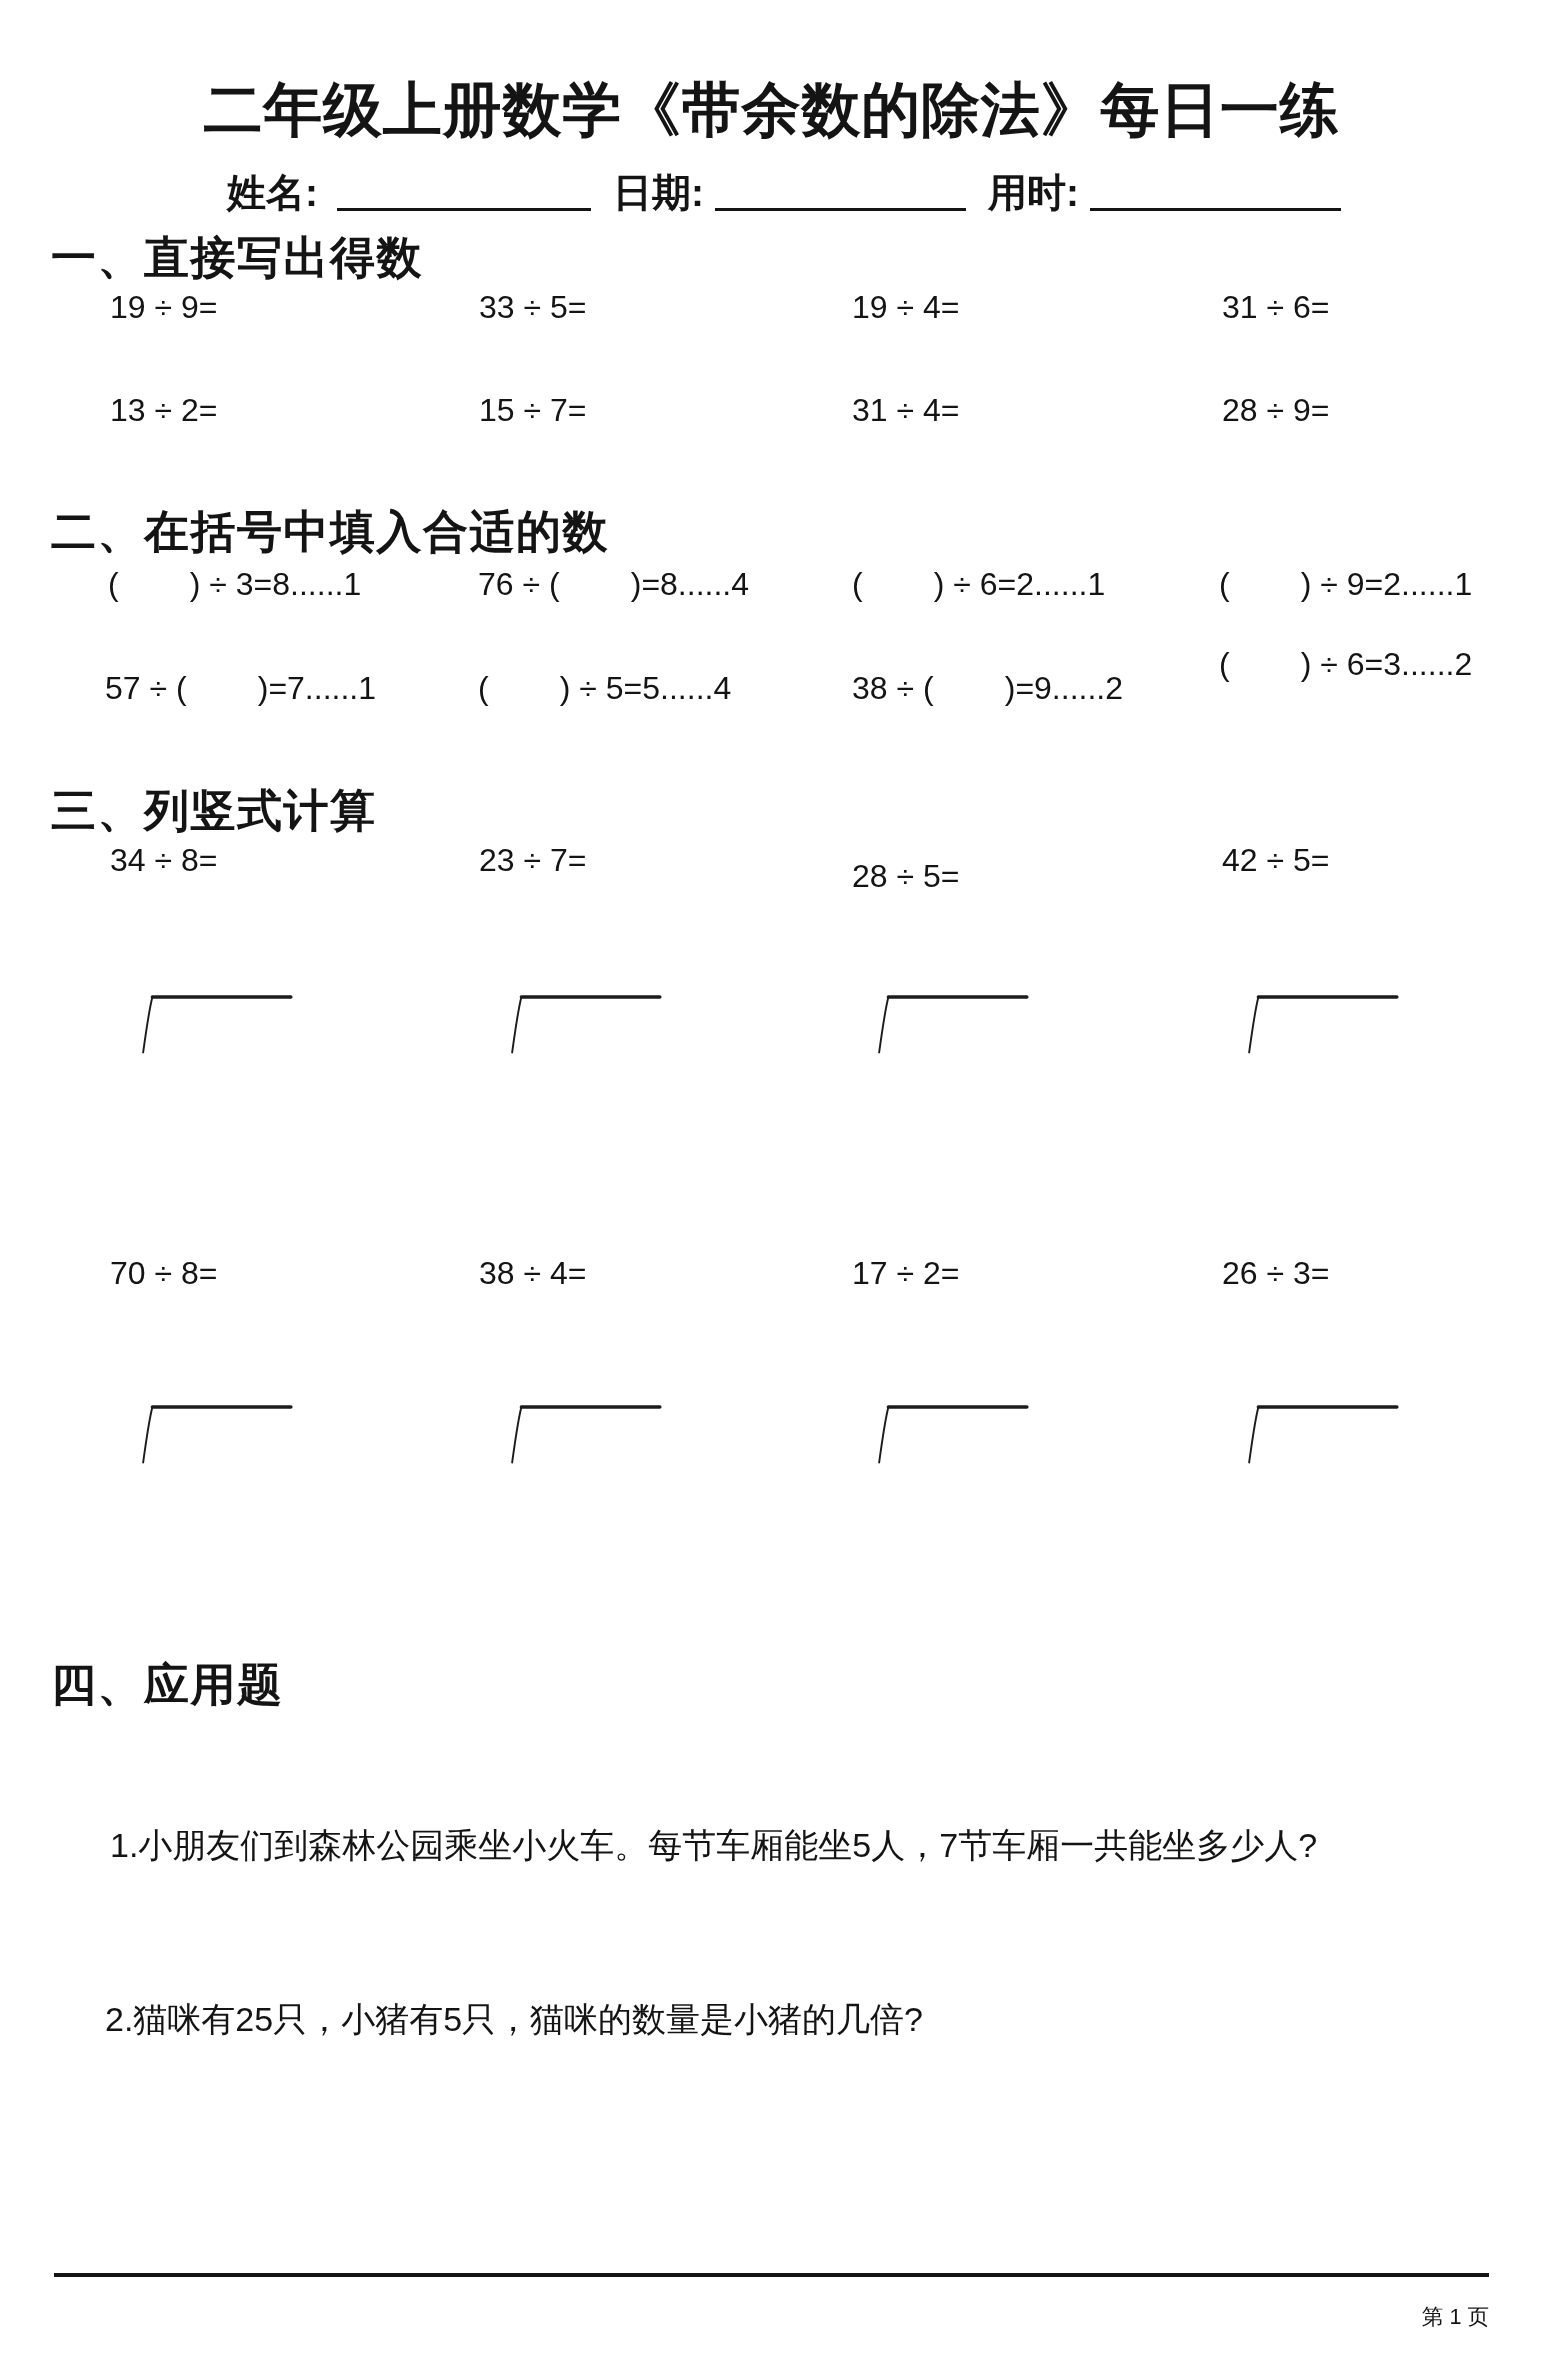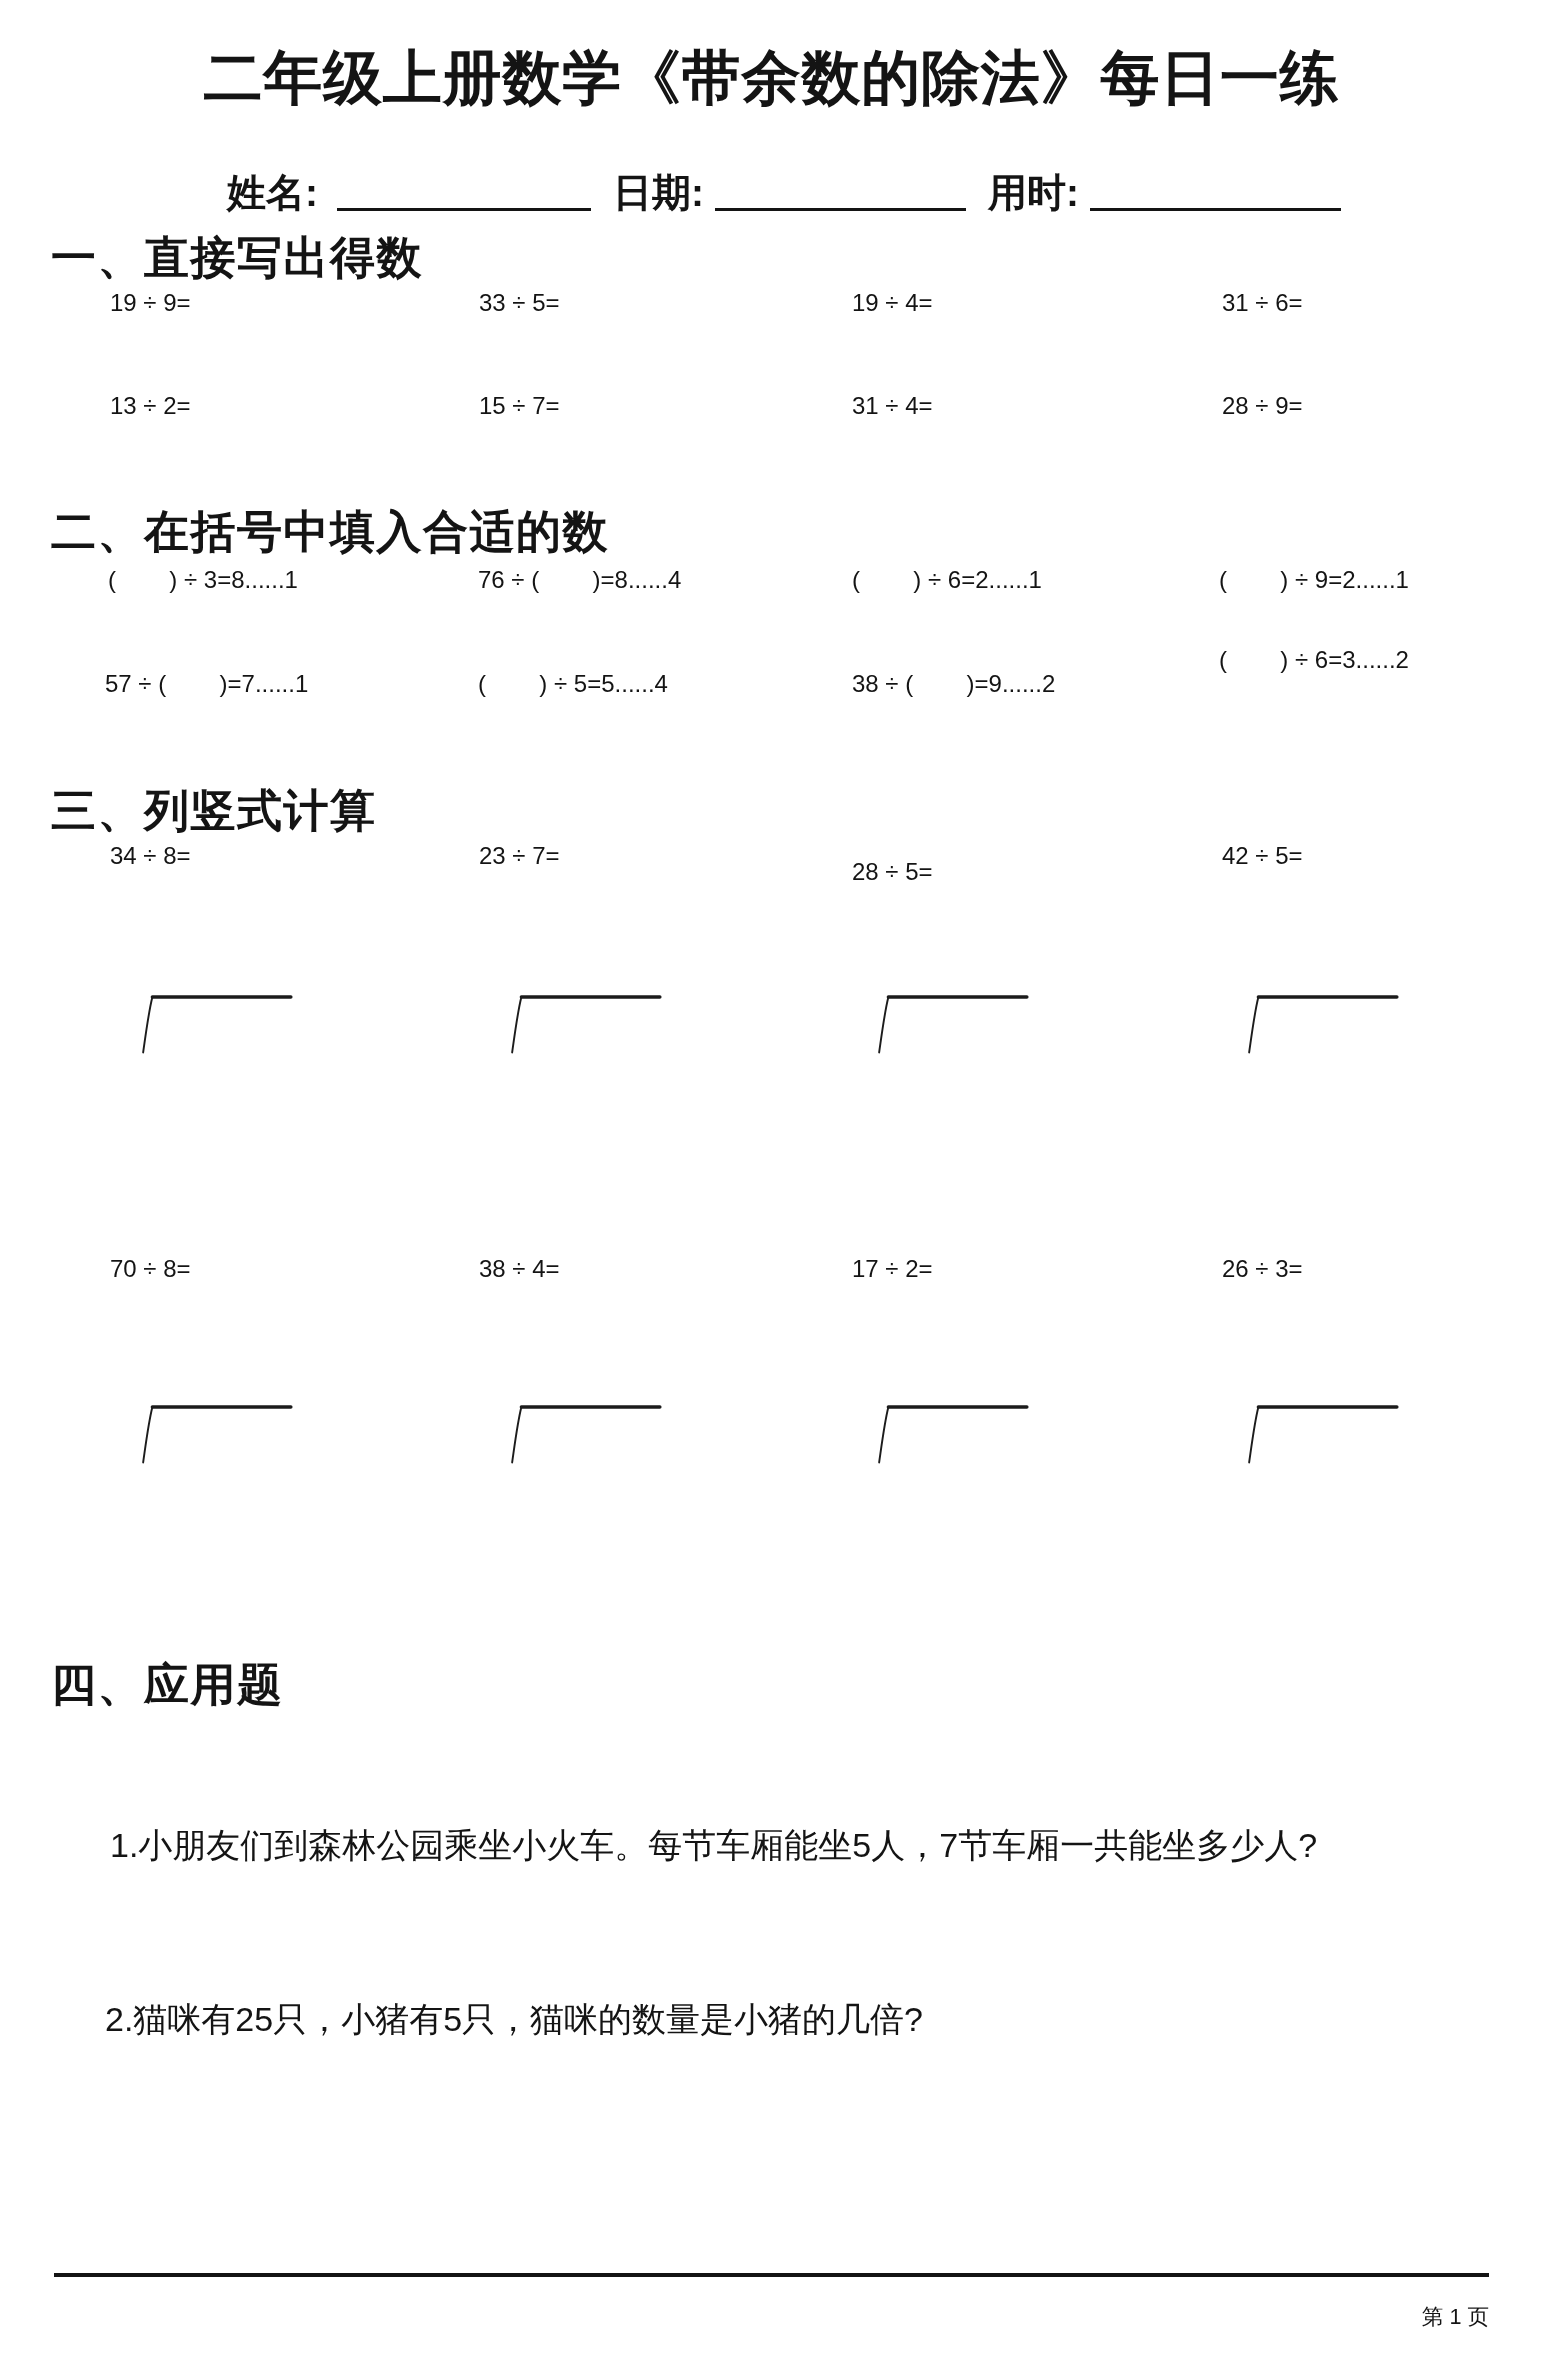--- a/index.html
+++ b/index.html
@@ -12,25 +12,26 @@
     font-family:"Liberation Sans","DejaVu Sans",sans-serif;
     overflow:hidden;
   }
   .abs{position:absolute;line-height:1;}
   .title{
     font-size:59px;
     font-weight:bold;
     text-align:center;
     letter-spacing:0.8px;
     white-space:pre;
+    margin-top:32px;
   }
   .lbl{font-size:39px;font-weight:bold;white-space:pre;}
   .blank{height:0;border-top:3.9px solid #141414;}
   .h{font-size:45px;font-weight:bold;white-space:pre;letter-spacing:1.5px;}
-  .eq{font-size:24px;white-space:pre;text-align:center;}
+  .eq{font-size:32px;white-space:pre;text-align:center;}
   .prob{font-size:34px;white-space:pre;}
   .divider{height:3.9px;background:#141414;}
   .pageno{font-size:21.6px;text-align:right;white-space:pre;margin-top:10px;}
   svg.bracket path{stroke:#1c1c1c;fill:none;stroke-linecap:round;}
 </style>
 </head>
 <body>
 
 <div class="page">
 

